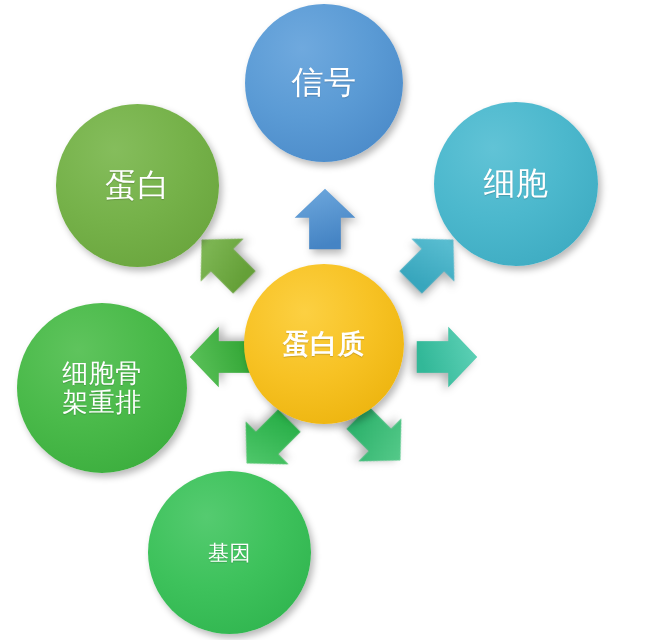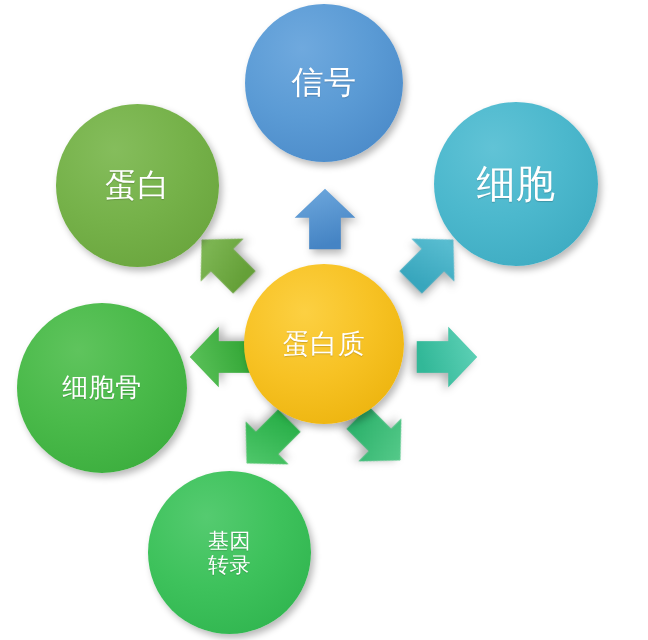--- a/index.html
+++ b/index.html
@@ -39,33 +39,34 @@
   }
 
   
   .hub {
     left: 244px;
     top: 264px;
     width: 160px;
     height: 160px;
     font-size: 27px;
     background: radial-gradient(circle at 38% 30%, #fcd042 0%, #f7c224 45%, #e8ae05 100%);
+    font-weight: bold;
   }
 
   
   .n-signal {
     left: 245px; top: 4px;
     width: 158px; height: 158px;
     font-size: 32px;
     background: radial-gradient(circle at 36% 28%, #6fa9de 0%, #5b9bd5 45%, #4584c4 100%);
   }
   .n-cellcycle {
     left: 434px; top: 102px;
     width: 164px; height: 164px;
-    font-size: 39px;
+    font-size: 32px;
     background: radial-gradient(circle at 36% 28%, #61c3d6 0%, #4cb8cd 45%, #38a6bd 100%);
   }
   .n-metabolism {
     left: 477px; top: 298px;
     width: 163px; height: 163px;
     font-size: 32px;
     background: radial-gradient(circle at 36% 28%, #62d3b9 0%, #47c9ab 45%, #32b898 100%);
   }
   .n-dna {
     left: 351px; top: 464px;
@@ -203,25 +204,25 @@
   </div>
 
   <div class="node n-cellcycle">
     <span class="line">细胞</span>
   </div>
 
 
 
   <div class="node n-gene">
     <span class="line">基因</span>
-    <span class="line">转录</span>
   </div>
 
   <div class="node n-cyto">
     <span class="line">细胞骨</span>
+    <span class="line">架重排</span>
   </div>
 
   <div class="node n-protagg">
     <span class="line">蛋白</span>
   </div>
 
   <div class="node hub">
     <span class="line">蛋白质</span>
   </div>
 

